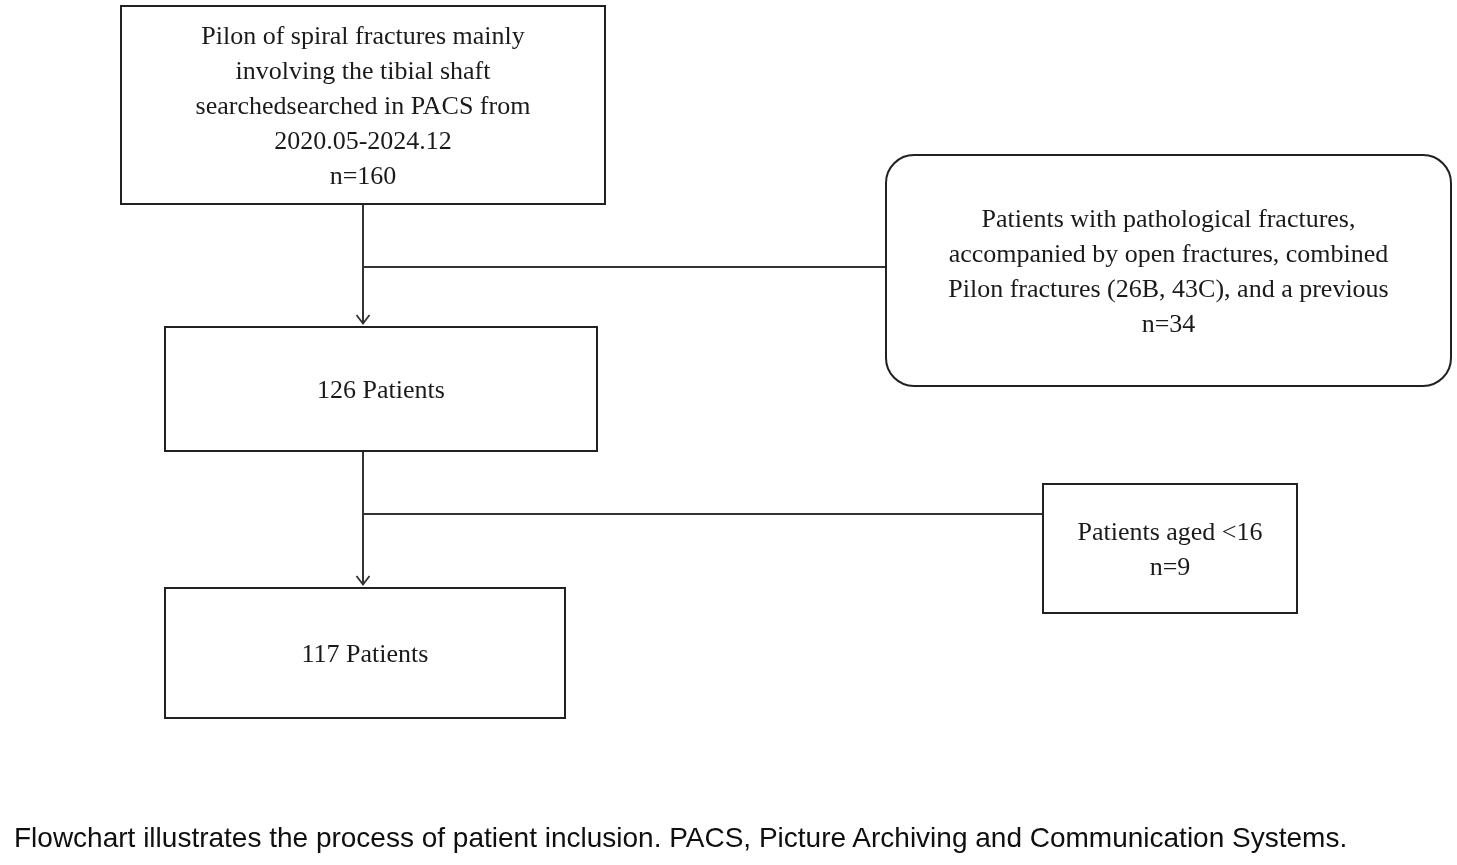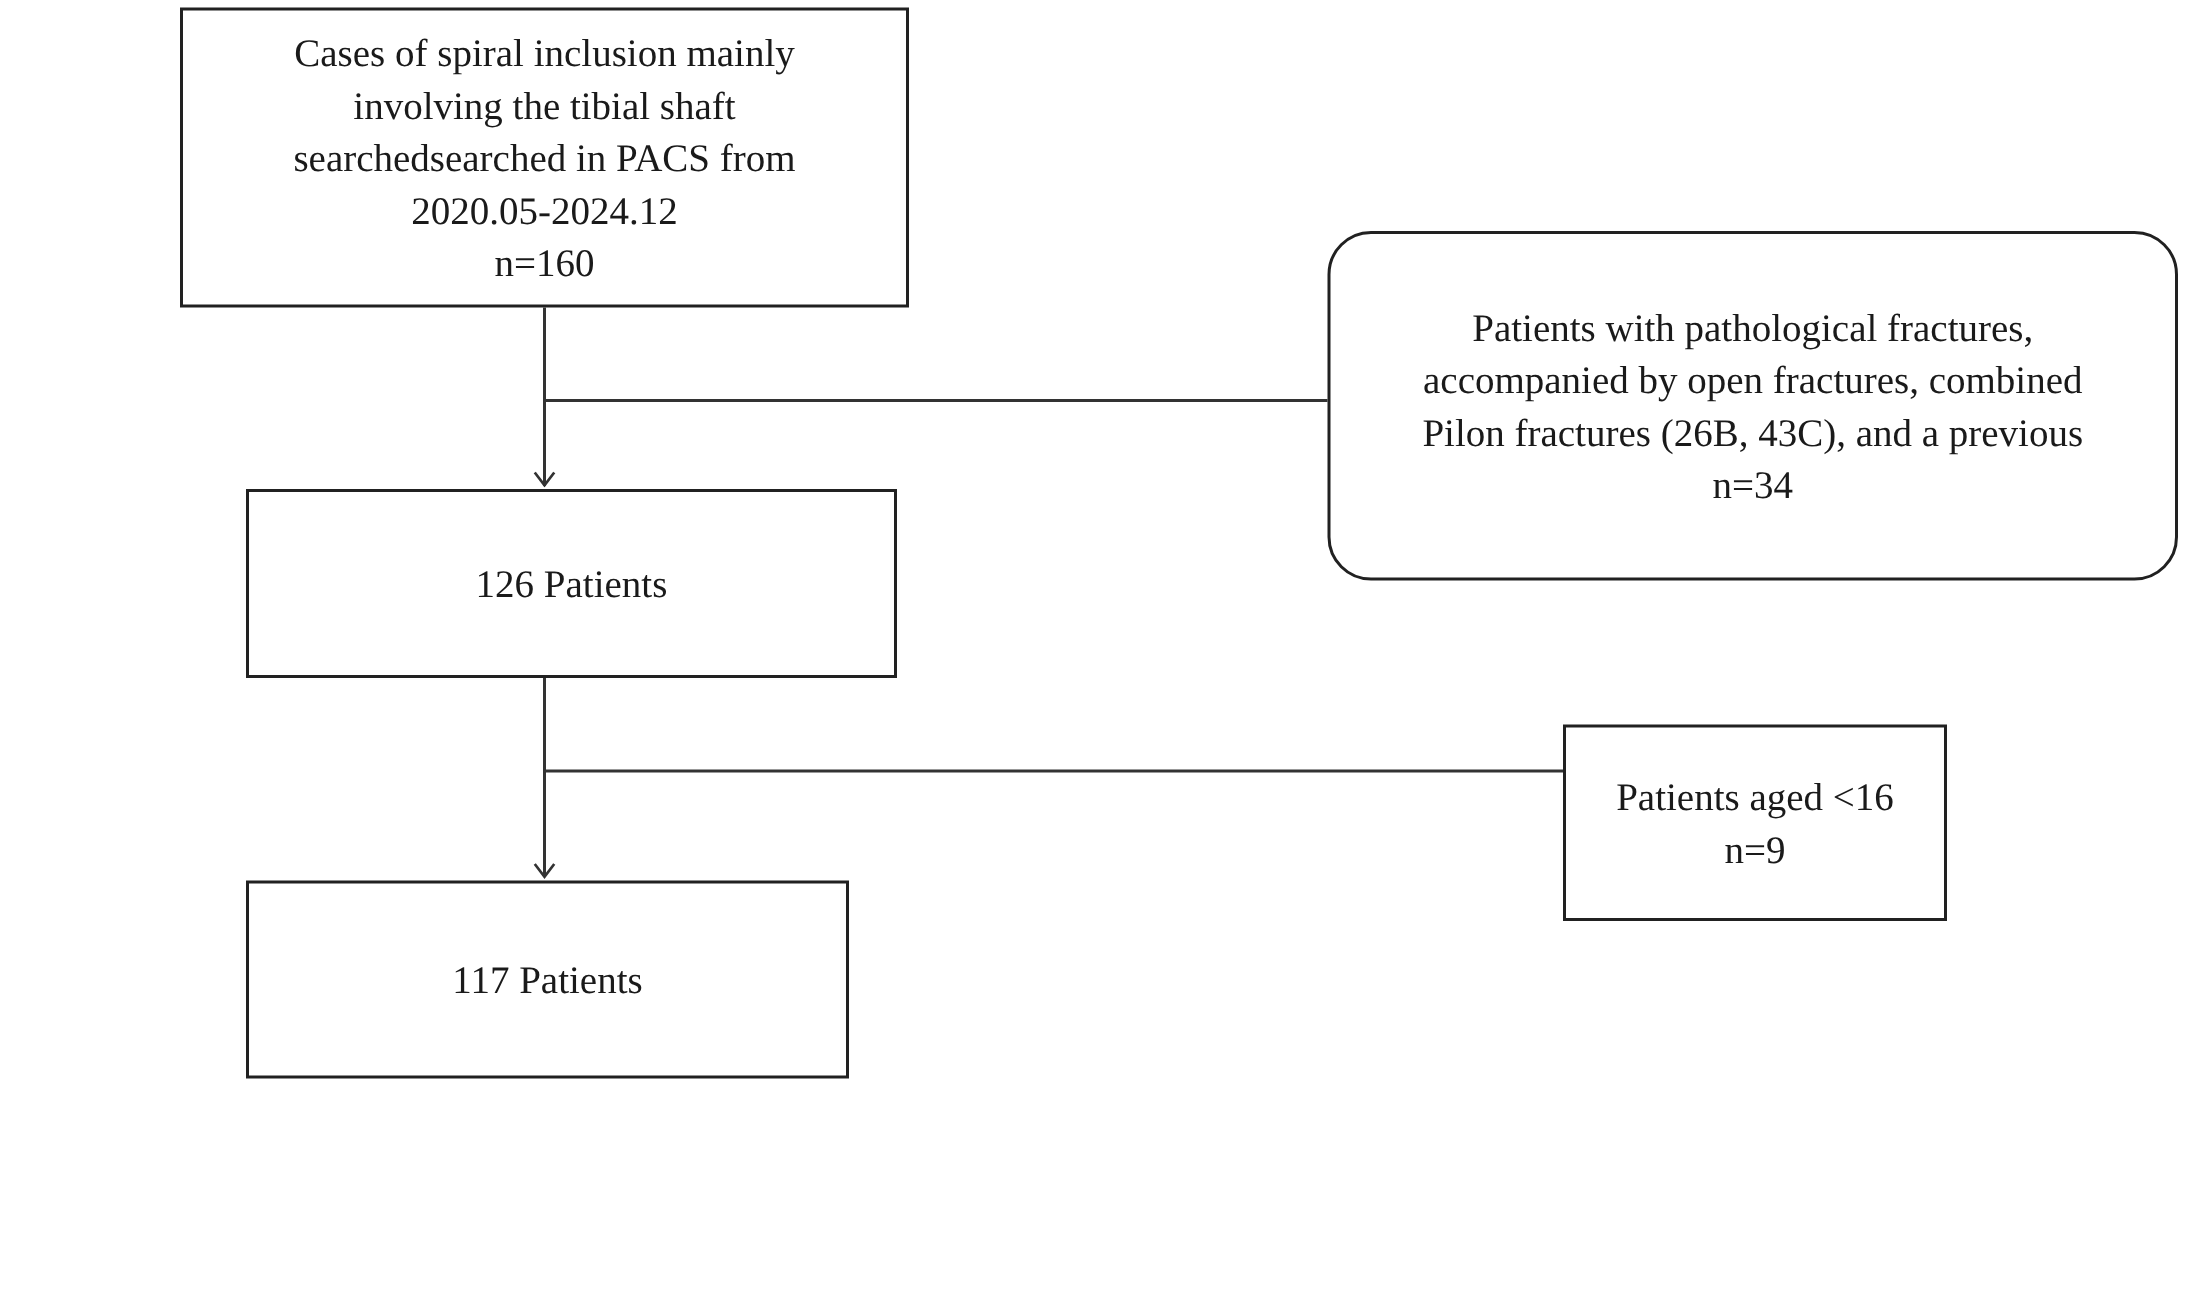--- a/index.html
+++ b/index.html
@@ -56,21 +56,21 @@
     color:#0f0f0f;
     white-space:nowrap;
   }
 </style>
 </head>
 <body>
 
 <div id="canvas">
 
   <div class="fc-box box-top">
-    <span class="ln">Cases of spiral inclusion mainly</span>
+    <span class="ln">Pilon of spiral fractures mainly</span>
     <span class="ln">involving the tibial shaft</span>
     <span class="ln">searchedsearched in PACS from</span>
     <span class="ln">2020.05-2024.12</span>
     <span class="ln">n=160</span>
   </div>
 
   <div class="fc-box box-excl1">
     <span class="ln">Patients with pathological fractures,</span>
     <span class="ln">accompanied by open fractures, combined</span>
     <span class="ln">Pilon fractures (26B, 43C), and a previous</span>
@@ -95,14 +95,15 @@
   <div class="conn conn-v2"></div>
   <div class="conn conn-h2"></div>
 
   <svg class="arrowhead arrow-1" viewBox="0 0 16 11">
     <path d="M1.5 1 L8 9.5 L14.5 1" fill="none" stroke="#333333" stroke-width="1.8"></path>
   </svg>
   <svg class="arrowhead arrow-2" viewBox="0 0 16 11">
     <path d="M1.5 1 L8 9.5 L14.5 1" fill="none" stroke="#333333" stroke-width="1.8"></path>
   </svg>
 
+  <div class="caption">Flowchart illustrates the process of patient inclusion. PACS, Picture Archiving and Communication Systems.</div>
 
 </div>
 
 </body></html>

